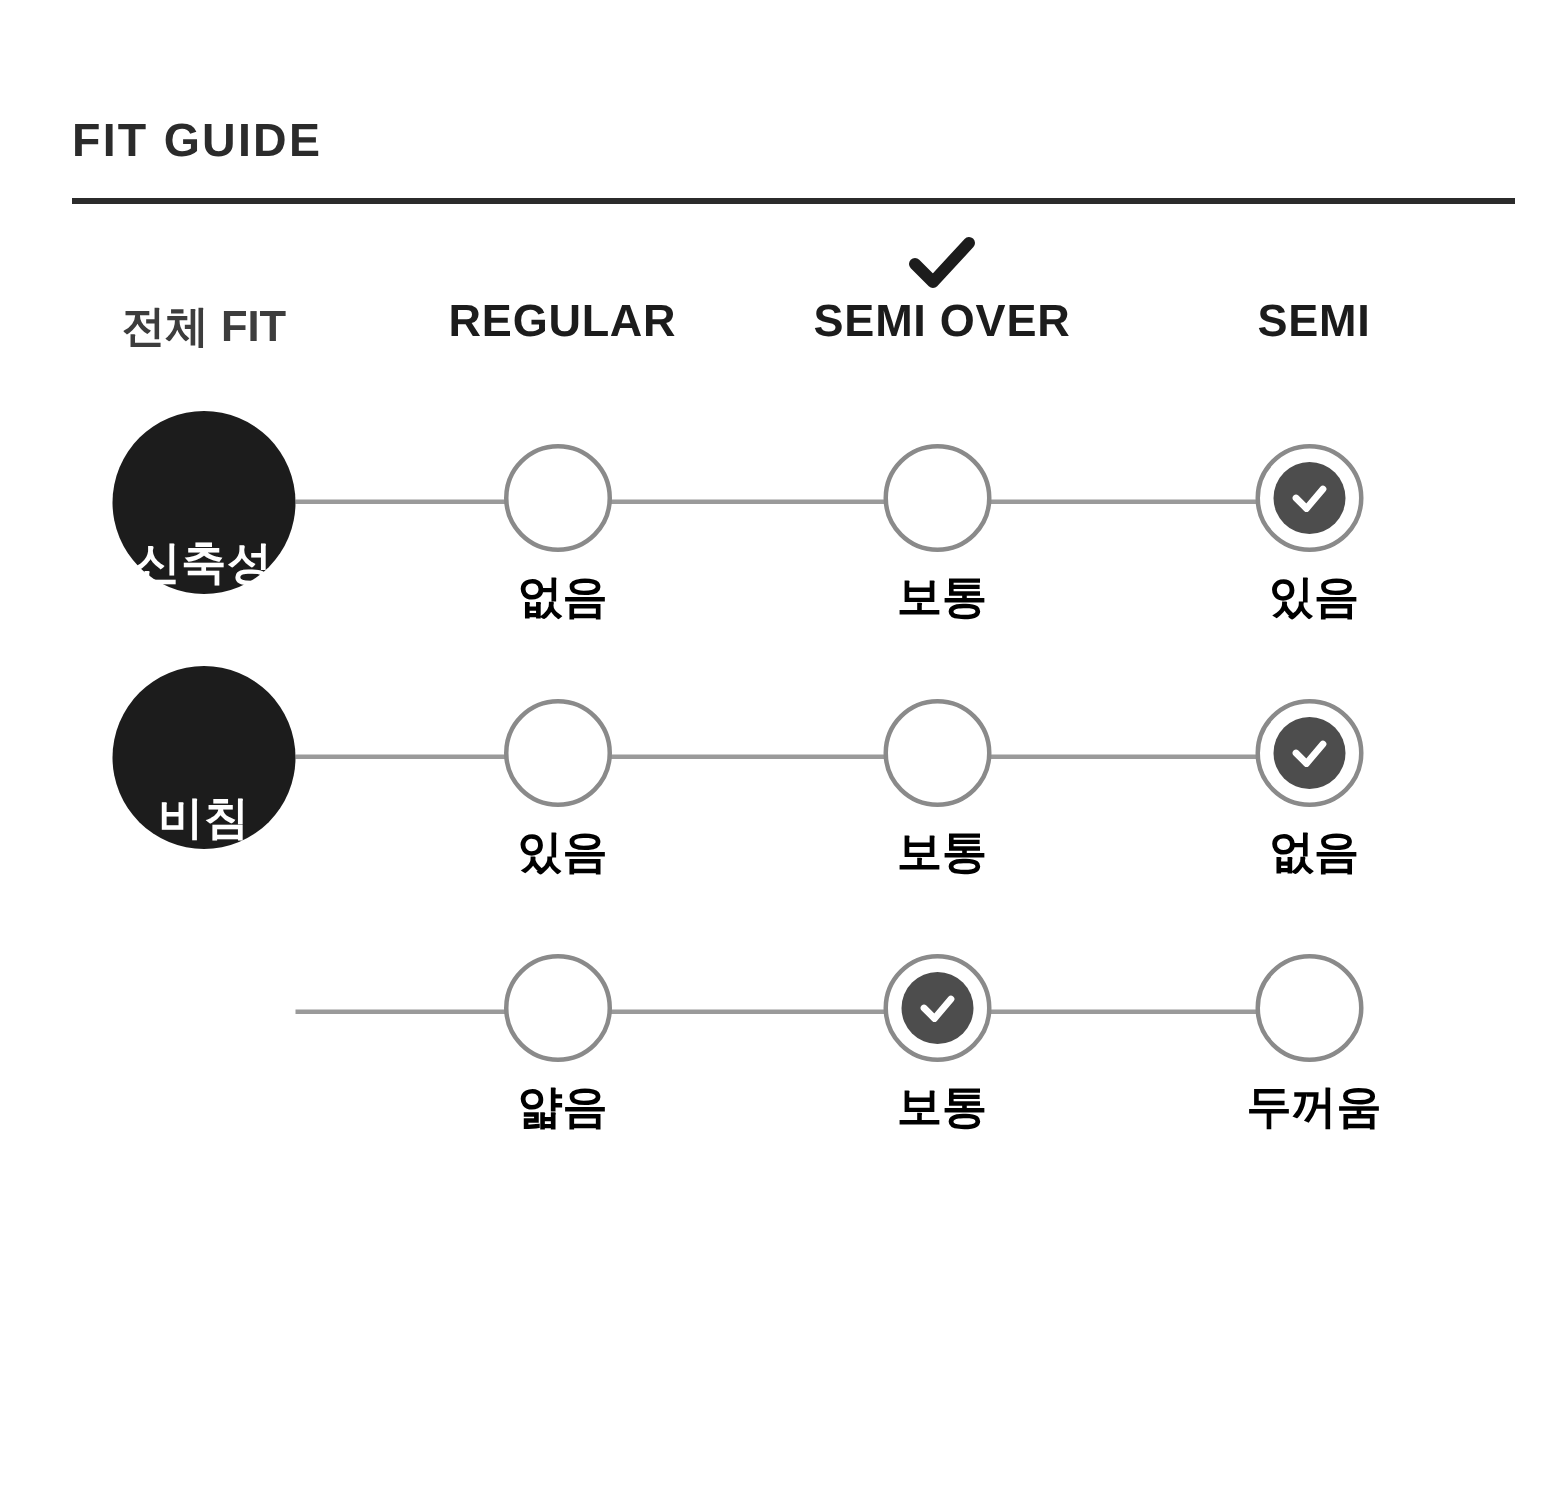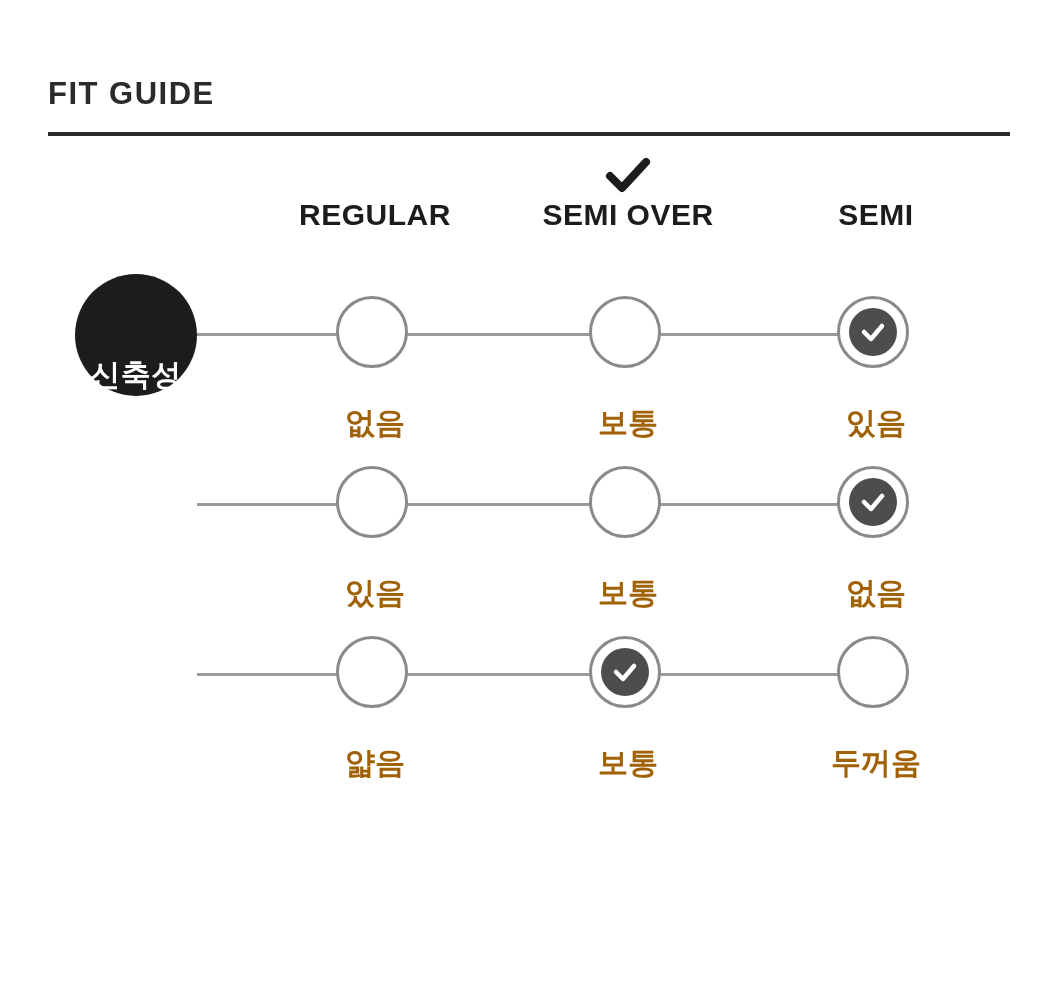--- a/index.html
+++ b/index.html
@@ -122,40 +122,41 @@
     width: 48px;
     height: 48px;
     border-radius: 50%;
     background: #4d4d4d;
     align-items: center;
     justify-content: center;
   }
   .opt.selected .dot { display: flex; }
   .opt-label {
     position: absolute;
-    top: 129px;
+    top: 104px;
     transform: translateX(-50%);
     font-size: 30px;
     font-weight: 600;
-    color: #a16207;
+    color: #000000;
     white-space: nowrap;
     z-index: 2;
   }
   .lc0 { left: 375px; }
   .lc1 { left: 628px; text-align: right; }
   .lc2 { left: 876px; }
 </style>
 </head>
 <body>
 
 <div class="canvas">
 
   <div class="title">FIT GUIDE</div>
   <div class="title-underline"></div>
 
+  <div class="axis-label">전체 FIT</div>
   <div class="col-header col-0">REGULAR</div>
   <div class="col-header col-1">SEMI OVER</div>
   <div class="col-header col-2">SEMI</div>
   <svg class="header-check" viewBox="0 0 48 38" style="left: 628px;">
     <polyline points="6,20 18,32 42,6" fill="none" stroke="#1c1c1c" stroke-width="8" stroke-linecap="round" stroke-linejoin="round"></polyline>
   </svg>
 
   <div class="row" style="top:274px">
     <div class="connector"></div>
     <div class="category-circle">
@@ -170,20 +171,23 @@
           </svg>
         </div>
       </div>
     <div class="opt-label lc0">없음</div>
     <div class="opt-label lc1">보통</div>
     <div class="opt-label lc2">있음</div>
   </div>
 
   <div class="row" style="top:444px">
     <div class="connector"></div>
+    <div class="category-circle">
+      <span>비침</span>
+    </div>
     <div class="opt opt-c0"></div>
     <div class="opt opt-c1"></div>
     <div class="opt opt-c2 selected">
         <div class="dot">
           <svg width="28" height="22" viewBox="0 0 28 22">
             <polyline points="5,11 12,18 23,5" fill="none" stroke="#ffffff" stroke-width="4.5" stroke-linecap="round" stroke-linejoin="round"></polyline>
           </svg>
         </div>
       </div>
     <div class="opt-label lc0">있음</div>

